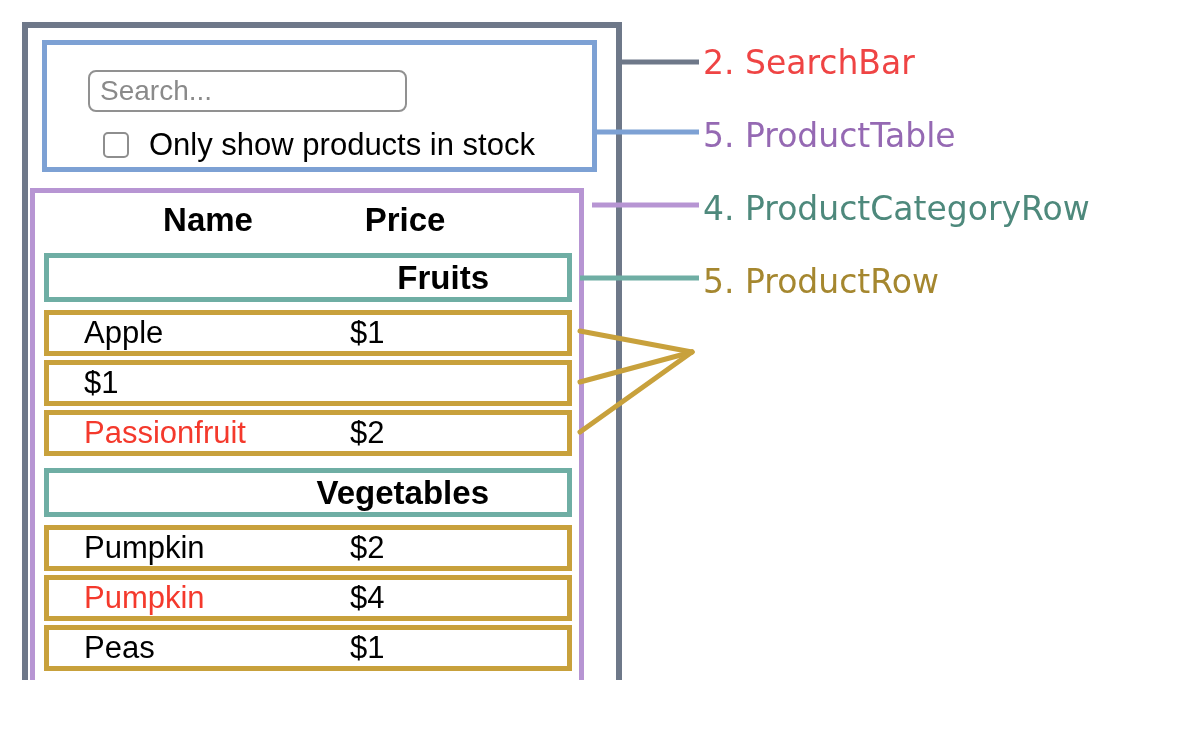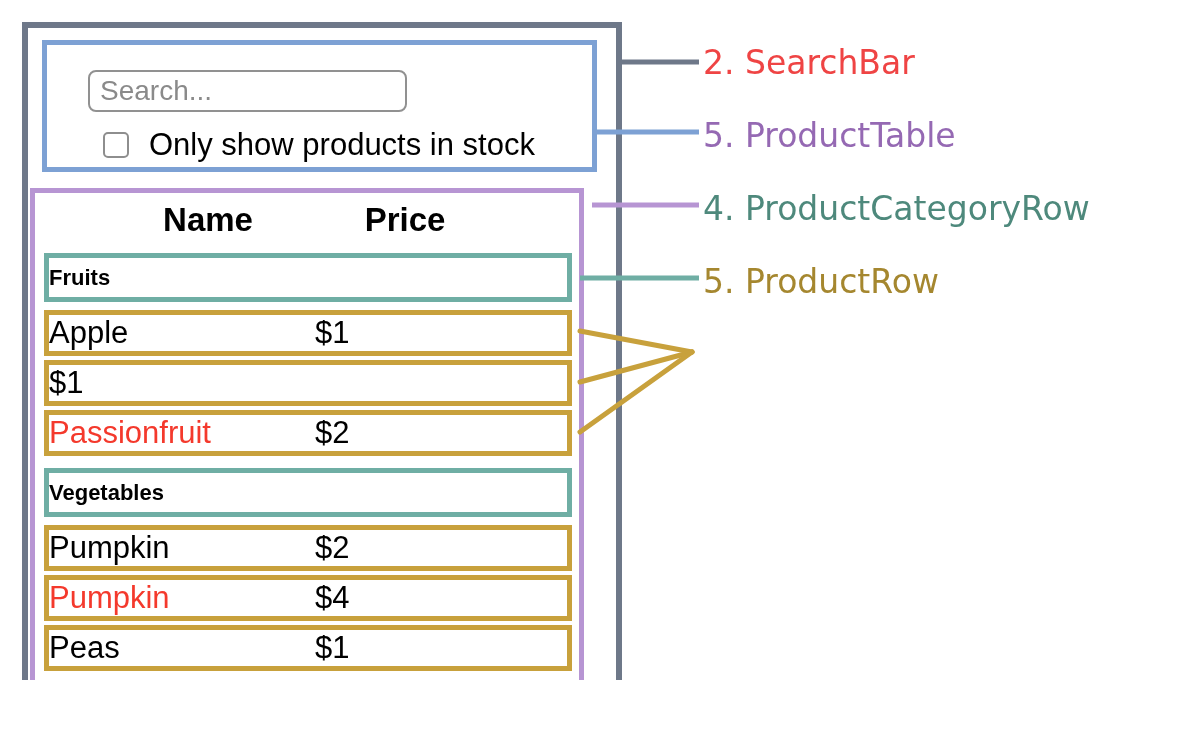--- a/index.html
+++ b/index.html
@@ -51,27 +51,28 @@
   }
   .col-name { left: 93px; }
   .col-price { left: 290px; }
   
   .category-box {
     margin: 16px 0 0 9px; width: 528px; height: 49px;
     border: 5px solid var(--teal); display: flex; align-items: center;
   }
   .section + .section .category-box { margin-top: 12px; }
   .category-label {
-    width: 440px; text-align: left; font-weight: bold; font-size: 22px; color: #000;
+    width: 440px; text-align: right; font-weight: bold; font-size: 33px; color: #000;
   }
   
   .rows { margin-top: 8px; }
   .row-box {
     margin: 0 0 4px 9px; width: 528px; height: 46px;
     border: 5px solid var(--gold); display: flex; align-items: center;
+    padding-left: 35px;
   }
   .row-name { width: 266px; font-size: 31px; color: #000; }
   .row-name.red { color: var(--red); }
   .row-price { font-size: 31px; color: #000; }
   
   .connectors {
     position: absolute; left: 0; top: 0; width: 1200px; height: 744px;
     pointer-events: none;
   }
   

